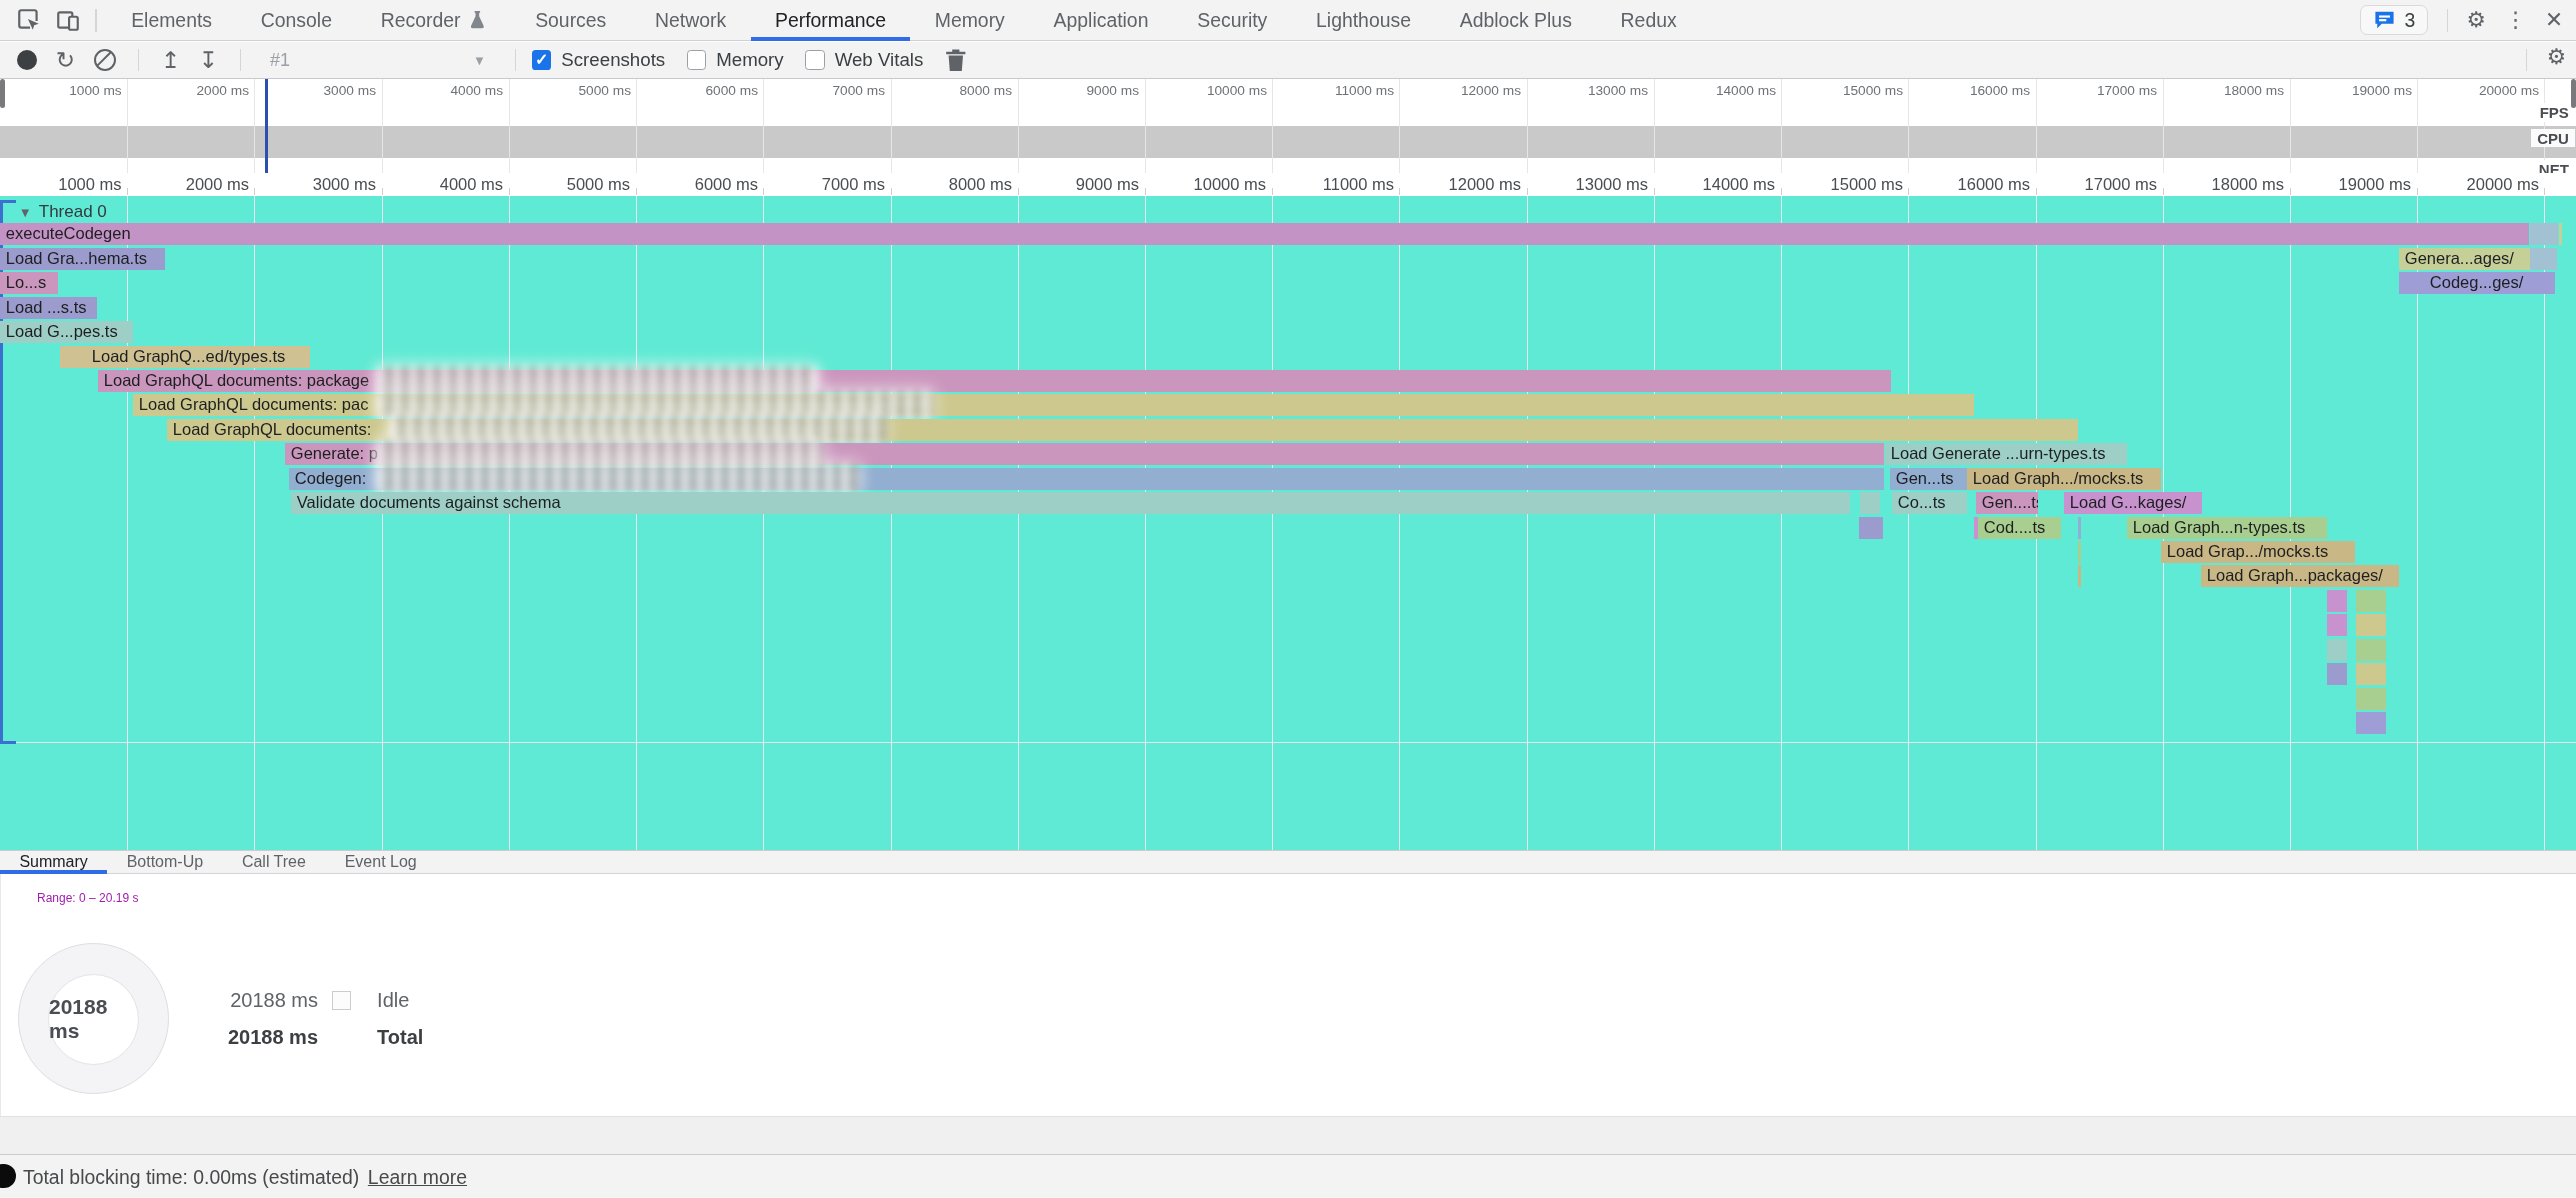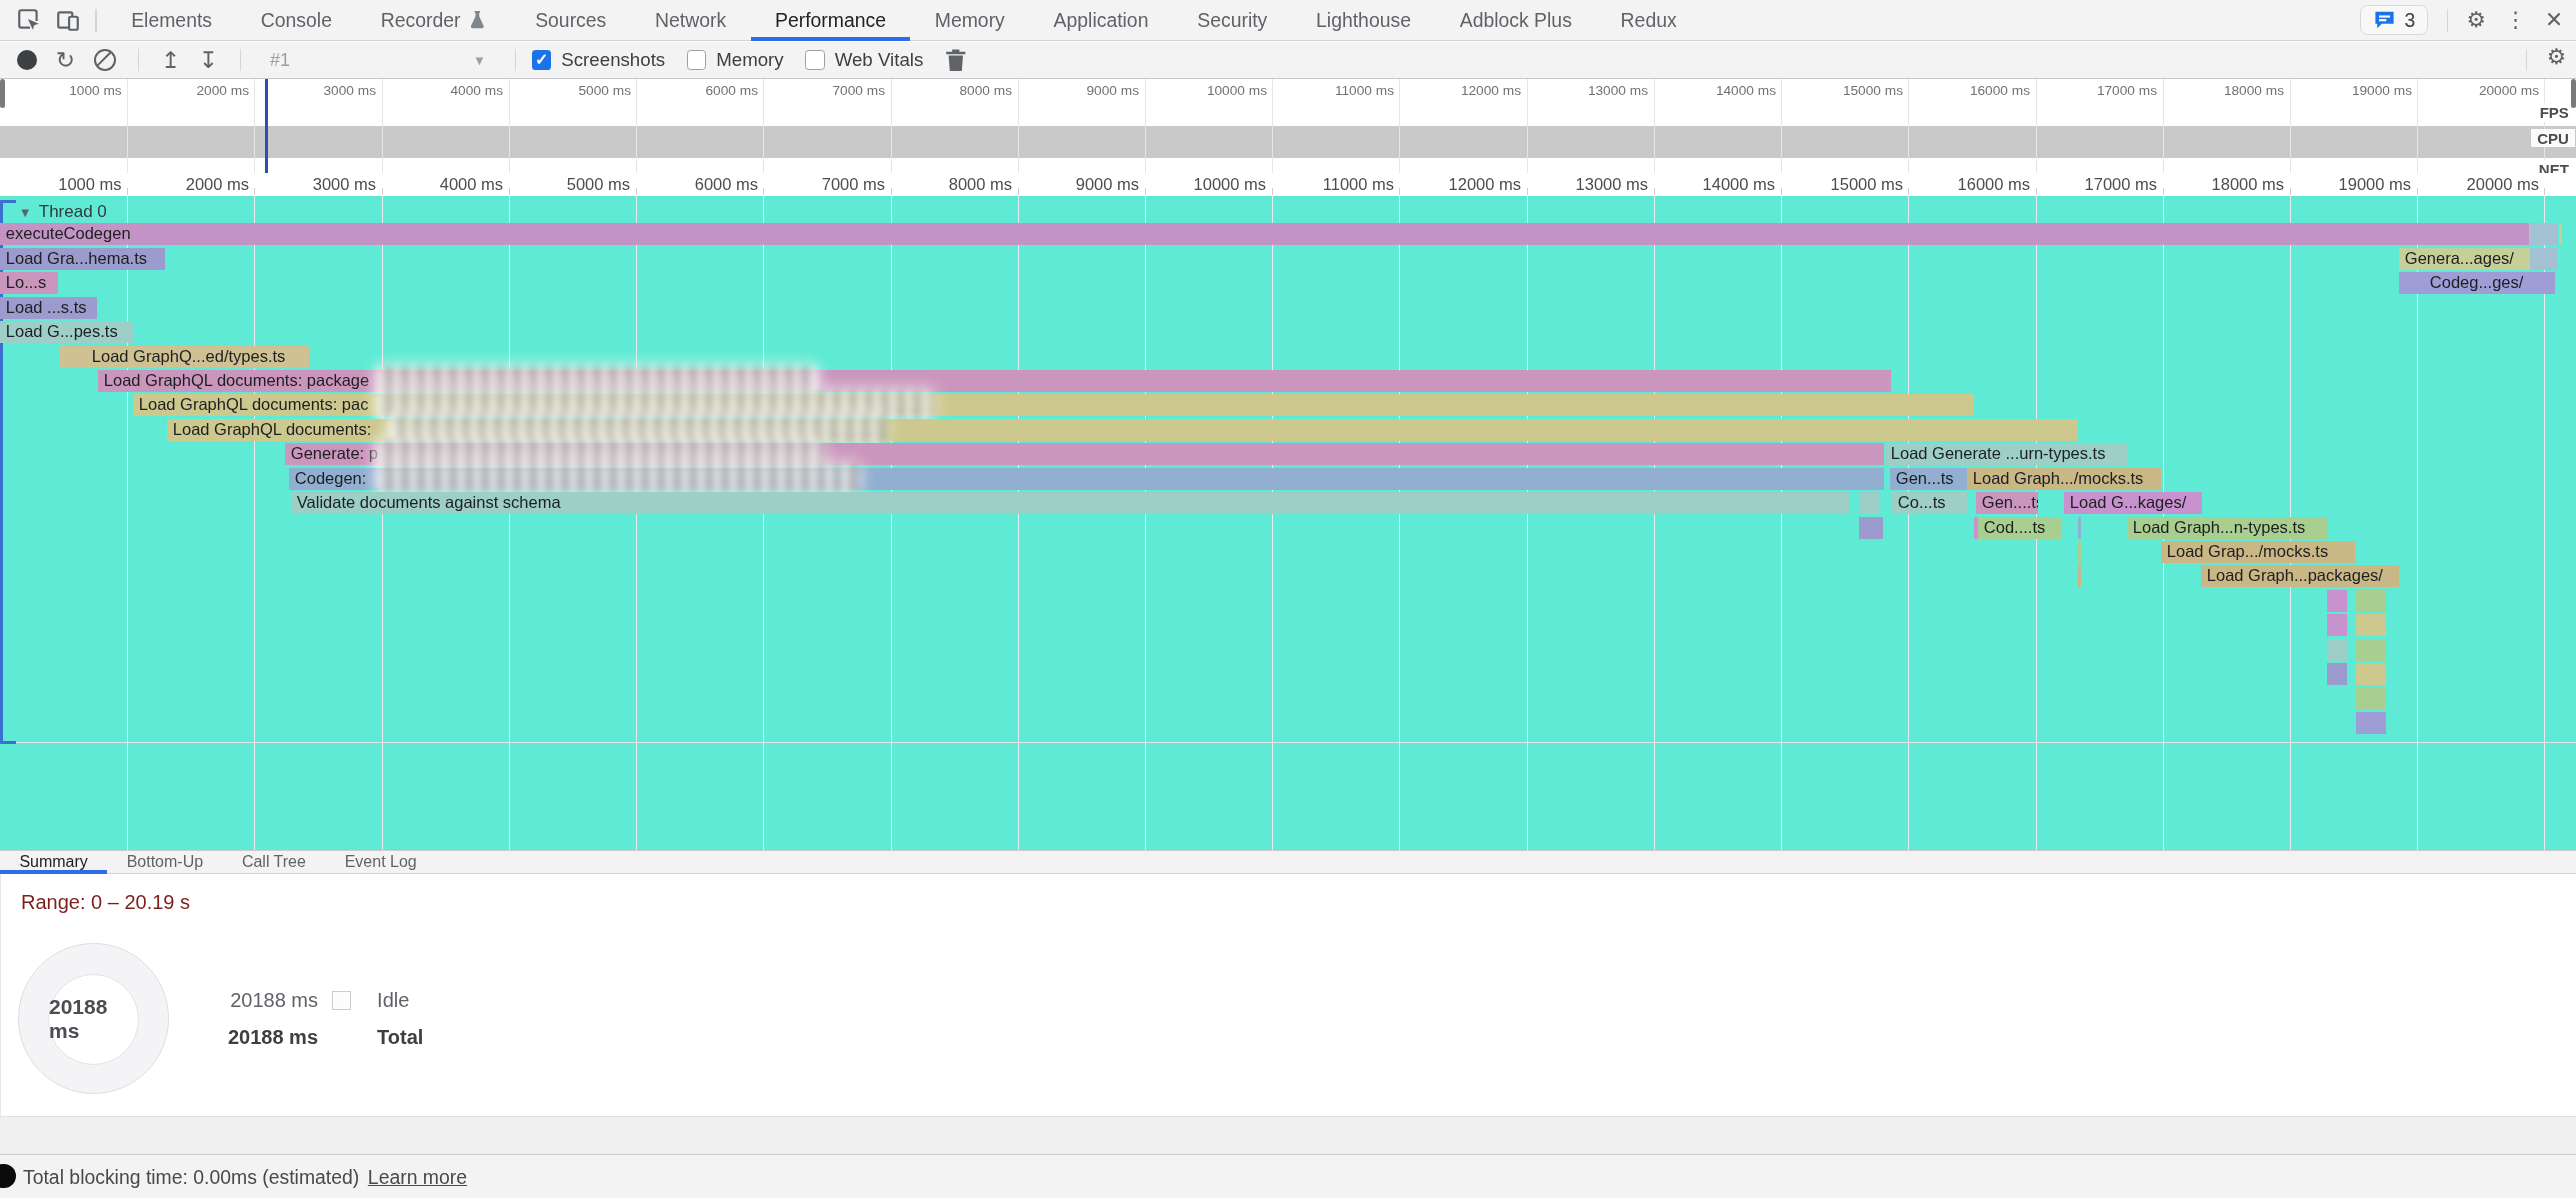--- a/index.html
+++ b/index.html
@@ -71,21 +71,21 @@
       repeating-linear-gradient(0deg, rgba(255,255,255,.45) 0 6.5px, rgba(118,122,112,.38) 6.5px 13px);
     filter:blur(4.3px);box-shadow:0 0 11.5px 3.6px rgba(255,255,255,.55);}
   
   .btabbar{position:absolute;left:0;top:850px;width:2576px;height:22px;background:#f3f3f3;
     border-top:0.7px solid #ccc;border-bottom:1.4px solid #d4d4d8;display:flex;align-items:stretch;}
   .btab{display:flex;align-items:center;padding:0 19.4px;font-size:16px;color:#5f6368;position:relative;}
   .btab.active{color:#202124;}
   .btab.active:after{content:"";position:absolute;left:0;right:0;bottom:-1.4px;height:4.3px;background:#2e6de5;}
   
   .summary{position:absolute;left:0;top:874px;width:2576px;height:242px;background:#fff;border-left:0.7px solid #e8e8e8;}
-  .range-label{position:absolute;left:20px;top:17px;font-size:20px;color:#7f1d1d;}
+  .range-label{position:absolute;left:36px;top:17px;font-size:12px;color:#a21caf;}
   .donut{position:absolute;left:16.5px;top:69px;width:151px;height:151px;border-radius:50%;
     background:#f4f4f6;border:0.7px solid #dedee2;box-sizing:border-box;}
   .donut-hole{position:absolute;left:29.5px;top:29.5px;width:91px;height:91px;border-radius:50%;background:#fff;
     border:0.7px solid #e3e3e7;box-sizing:border-box;display:flex;align-items:center;justify-content:center;}
   .donut-hole .val{font-size:21px;font-weight:bold;color:#4a4d51;}
   .legend-row{position:absolute;height:24.4px;display:flex;align-items:center;}
   .legend-val{width:144px;text-align:right;font-size:20px;color:#5f6368;}
   .legend-swatch{width:18.7px;height:18.7px;border:1.4px solid #ccc;background:#fcfcfc;margin-left:14.4px;box-sizing:border-box;}
   .legend-sw-spacer{width:18.7px;margin-left:14.4px;}
   .legend-name{margin-left:26px;font-size:20px;color:#5f6368;}

